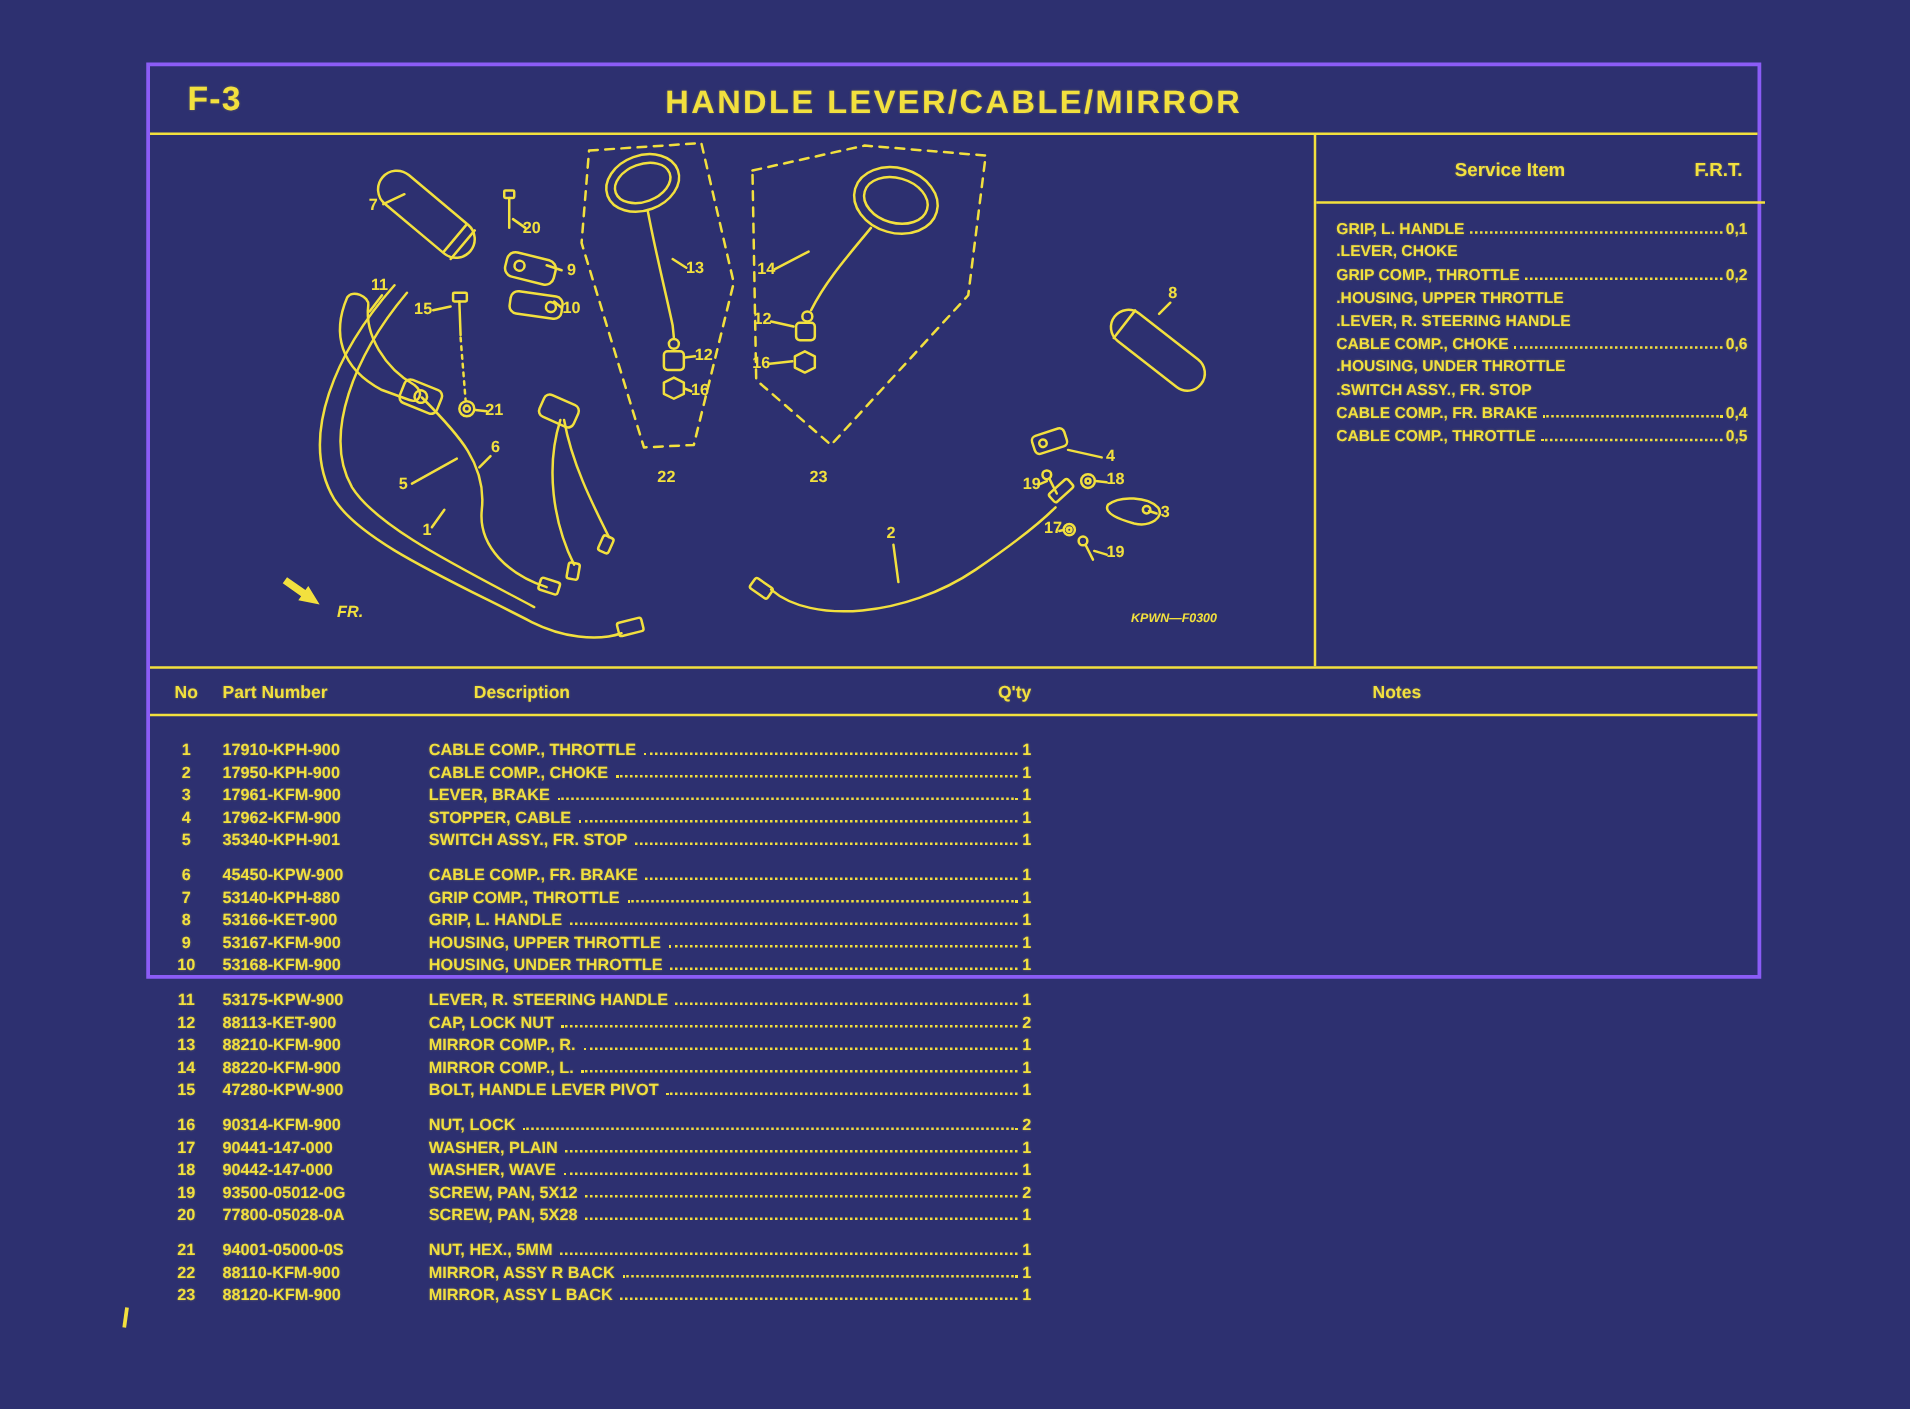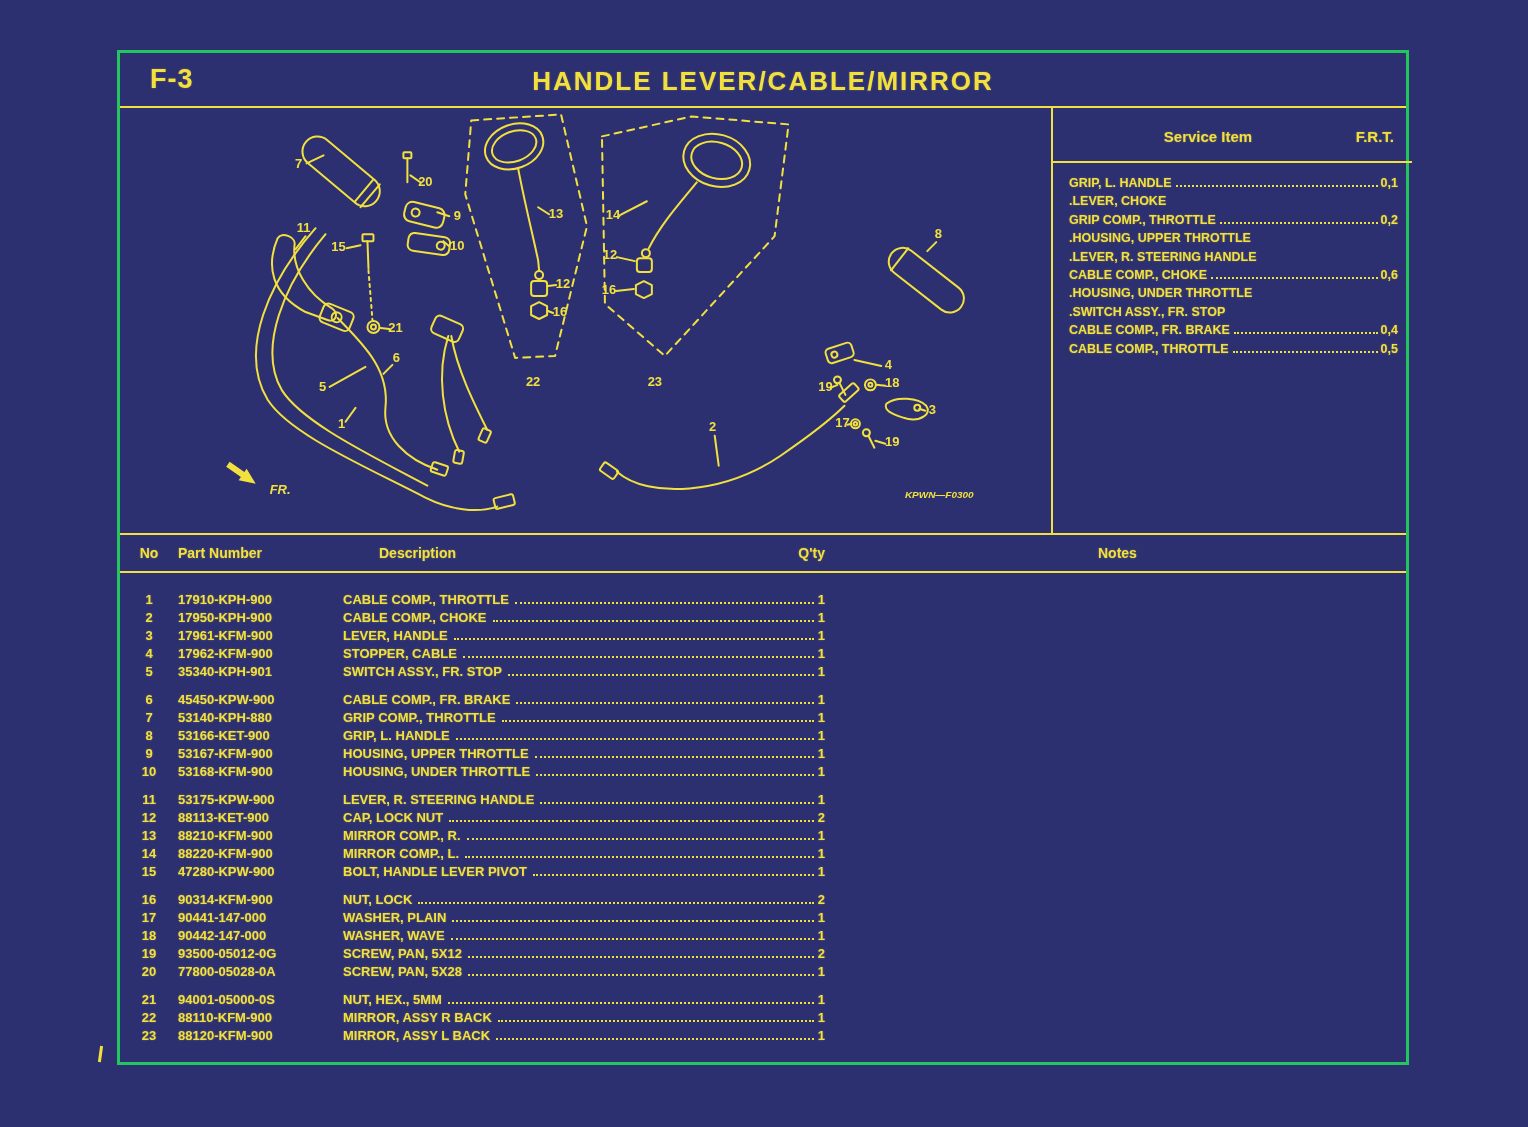--- a/index.html
+++ b/index.html
@@ -3,22 +3,22 @@
 <meta charset="utf-8">
 <style>
   html,body{margin:0;padding:0;}
   body{
     width:1528px;height:1127px;position:relative;overflow:hidden;
     background:#2d3070;color:#f2e03e;
     font-family:"Liberation Sans",sans-serif;font-weight:bold;
   }
   body *{text-shadow:0 0 2px rgba(242,224,62,.35);}
   .frame{
-    position:absolute;left:117px;top:50px;width:1292px;height:1015px;
-    border:3px solid #22c55e;box-sizing:border-box;
+    position:absolute;left:117px;top:50px;width:1292px;height:733px;
+    border:3px solid #8b5cf6;box-sizing:border-box;
   }
   
   .hdr{position:absolute;left:0;top:0;width:100%;height:55px;
        border-bottom:2px solid #f2e03e;box-sizing:border-box;}
   .page-code{position:absolute;left:30px;top:11px;font-size:27px;letter-spacing:1px;}
   .page-title{position:absolute;left:0;right:0;top:13px;text-align:center;
               font-size:26px;letter-spacing:2px;}
   
   .diagram-area{position:absolute;left:0;top:55px;width:931px;height:425px;}
   #diagram-svg *{stroke:#f2e03e;fill:none;stroke-width:2;stroke-linecap:round;stroke-linejoin:round;}
@@ -310,21 +310,21 @@
             <span class="desc">CABLE COMP., CHOKE</span>
             <span class="leader"></span>
             <span class="qty">1</span>
           </div>
           <div class="td-notes"></div>
         </div>
         <div class="t-row">
           <div class="td-no">3</div>
           <div class="td-part">17961-KFM-900</div>
           <div class="td-desc">
-            <span class="desc">LEVER, HANDLE</span>
+            <span class="desc">LEVER, BRAKE</span>
             <span class="leader"></span>
             <span class="qty">1</span>
           </div>
           <div class="td-notes"></div>
         </div>
         <div class="t-row">
           <div class="td-no">4</div>
           <div class="td-part">17962-KFM-900</div>
           <div class="td-desc">
             <span class="desc">STOPPER, CABLE</span>

